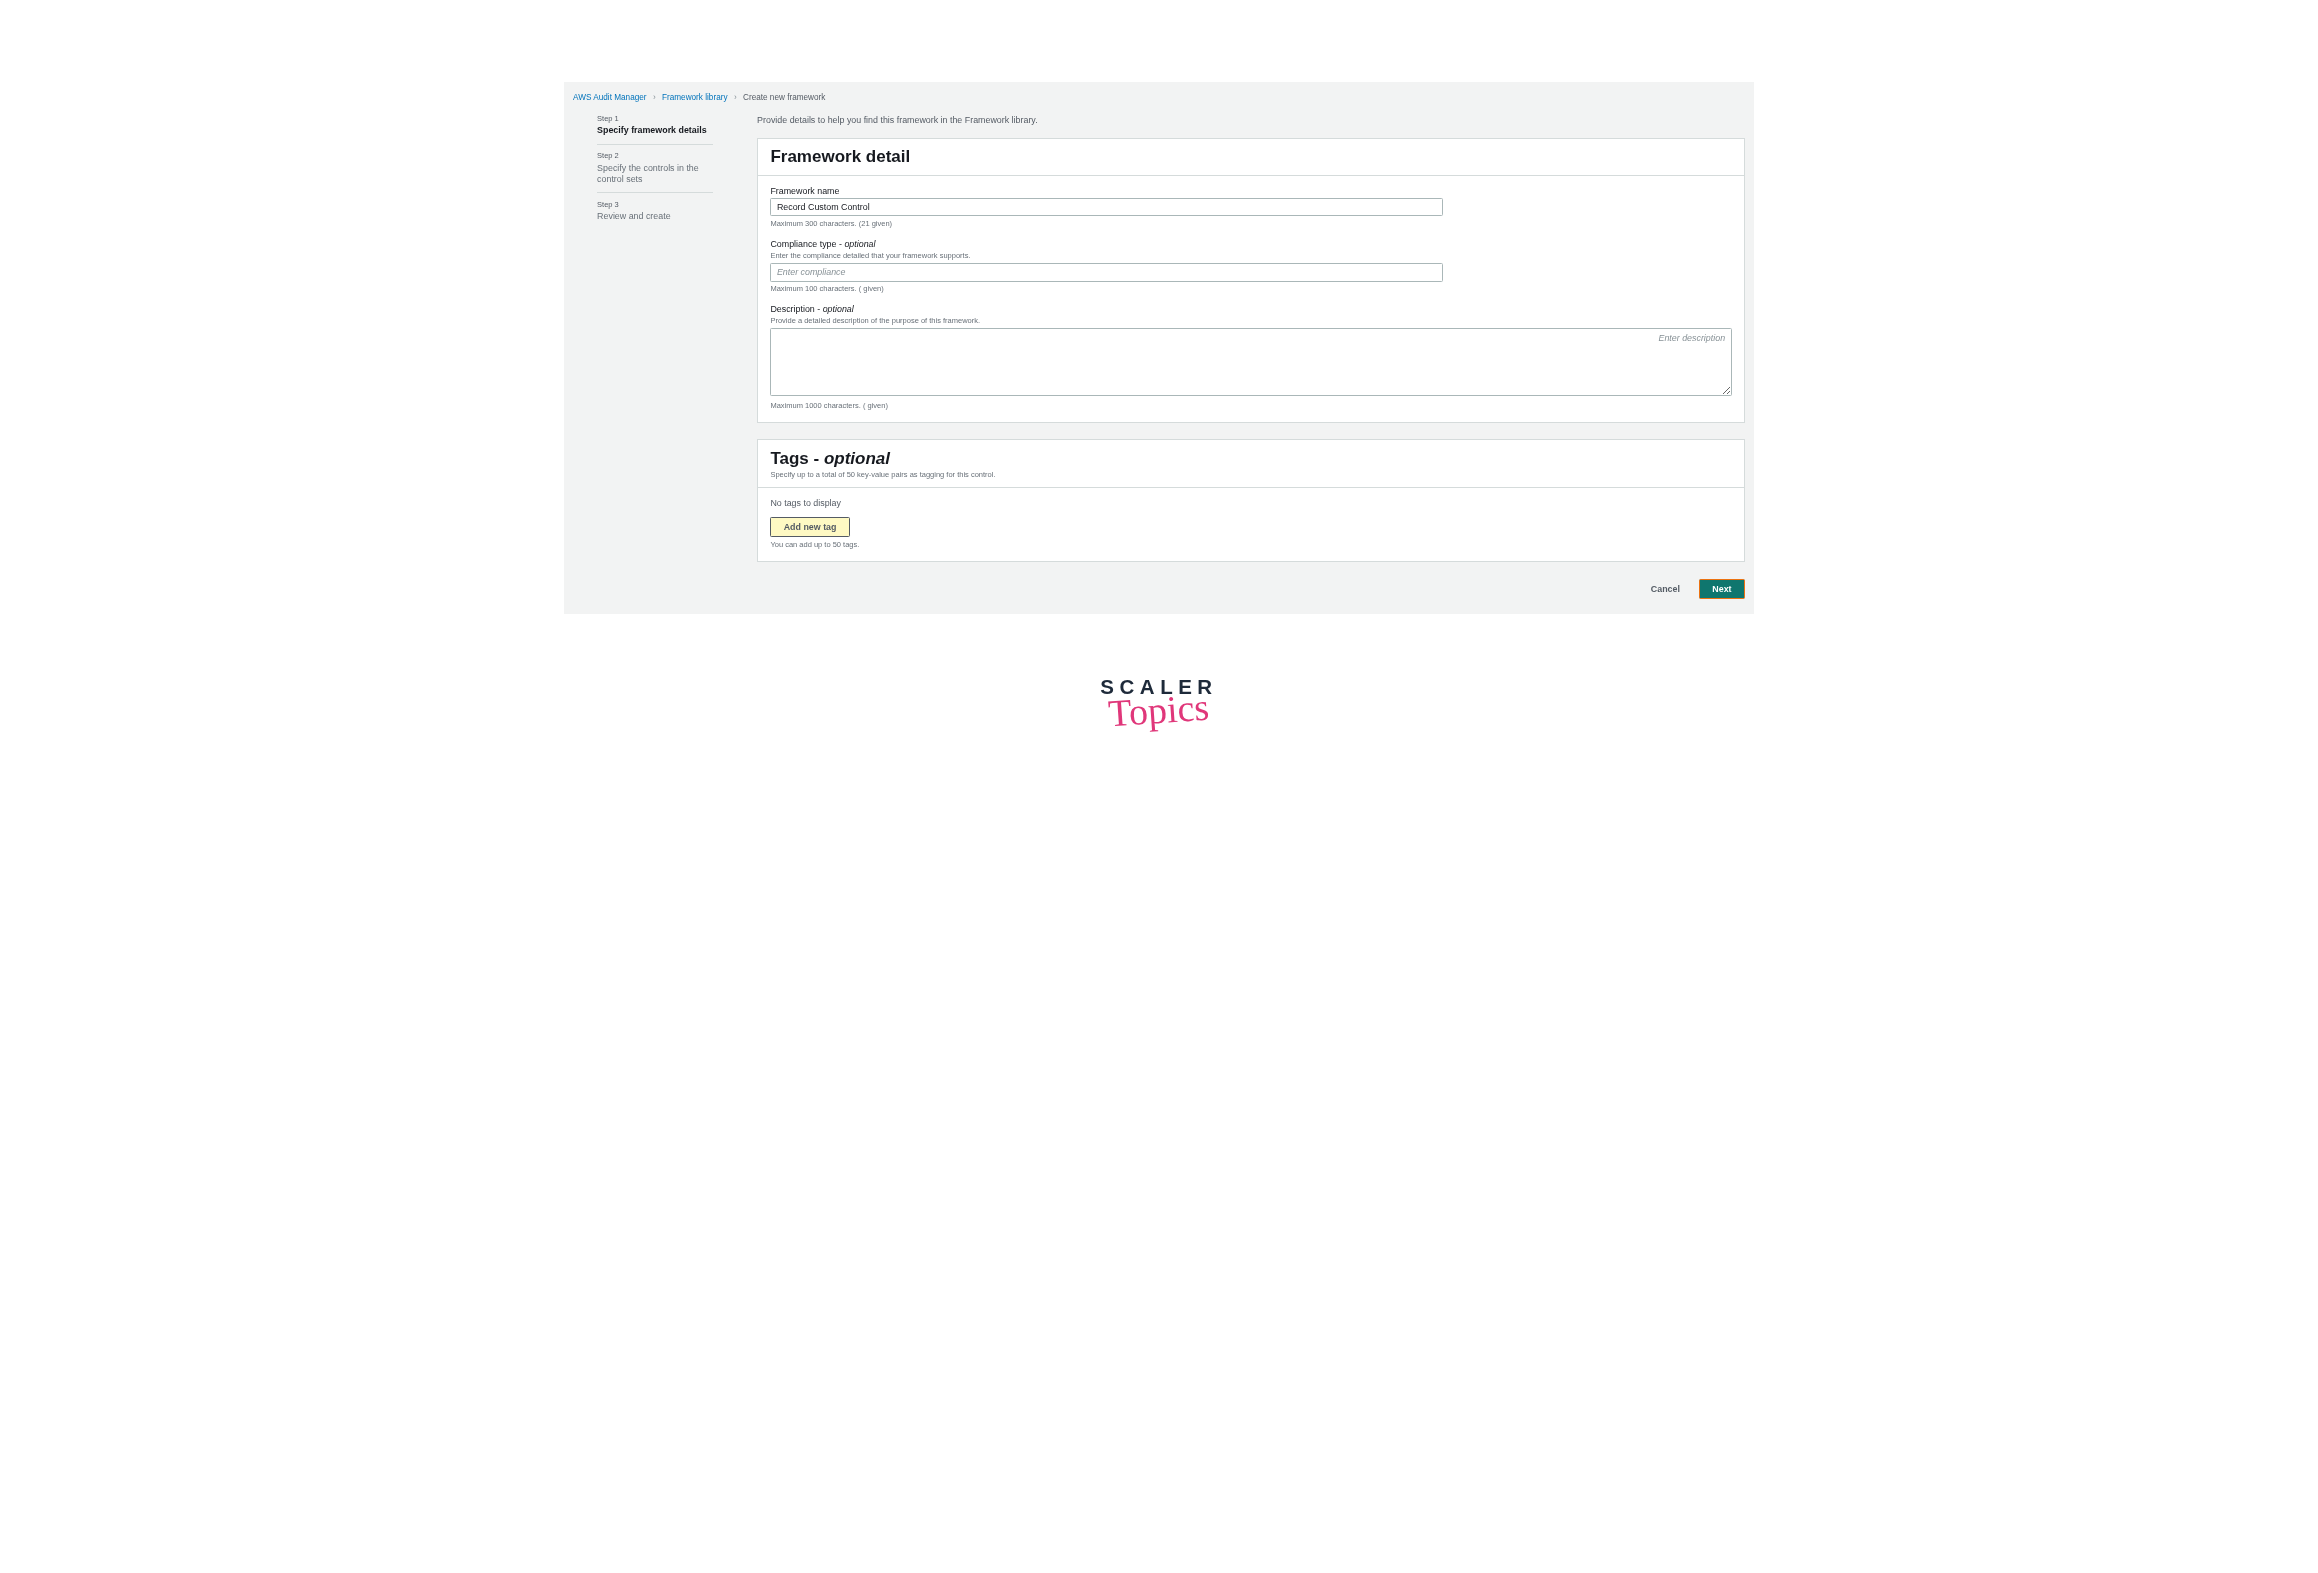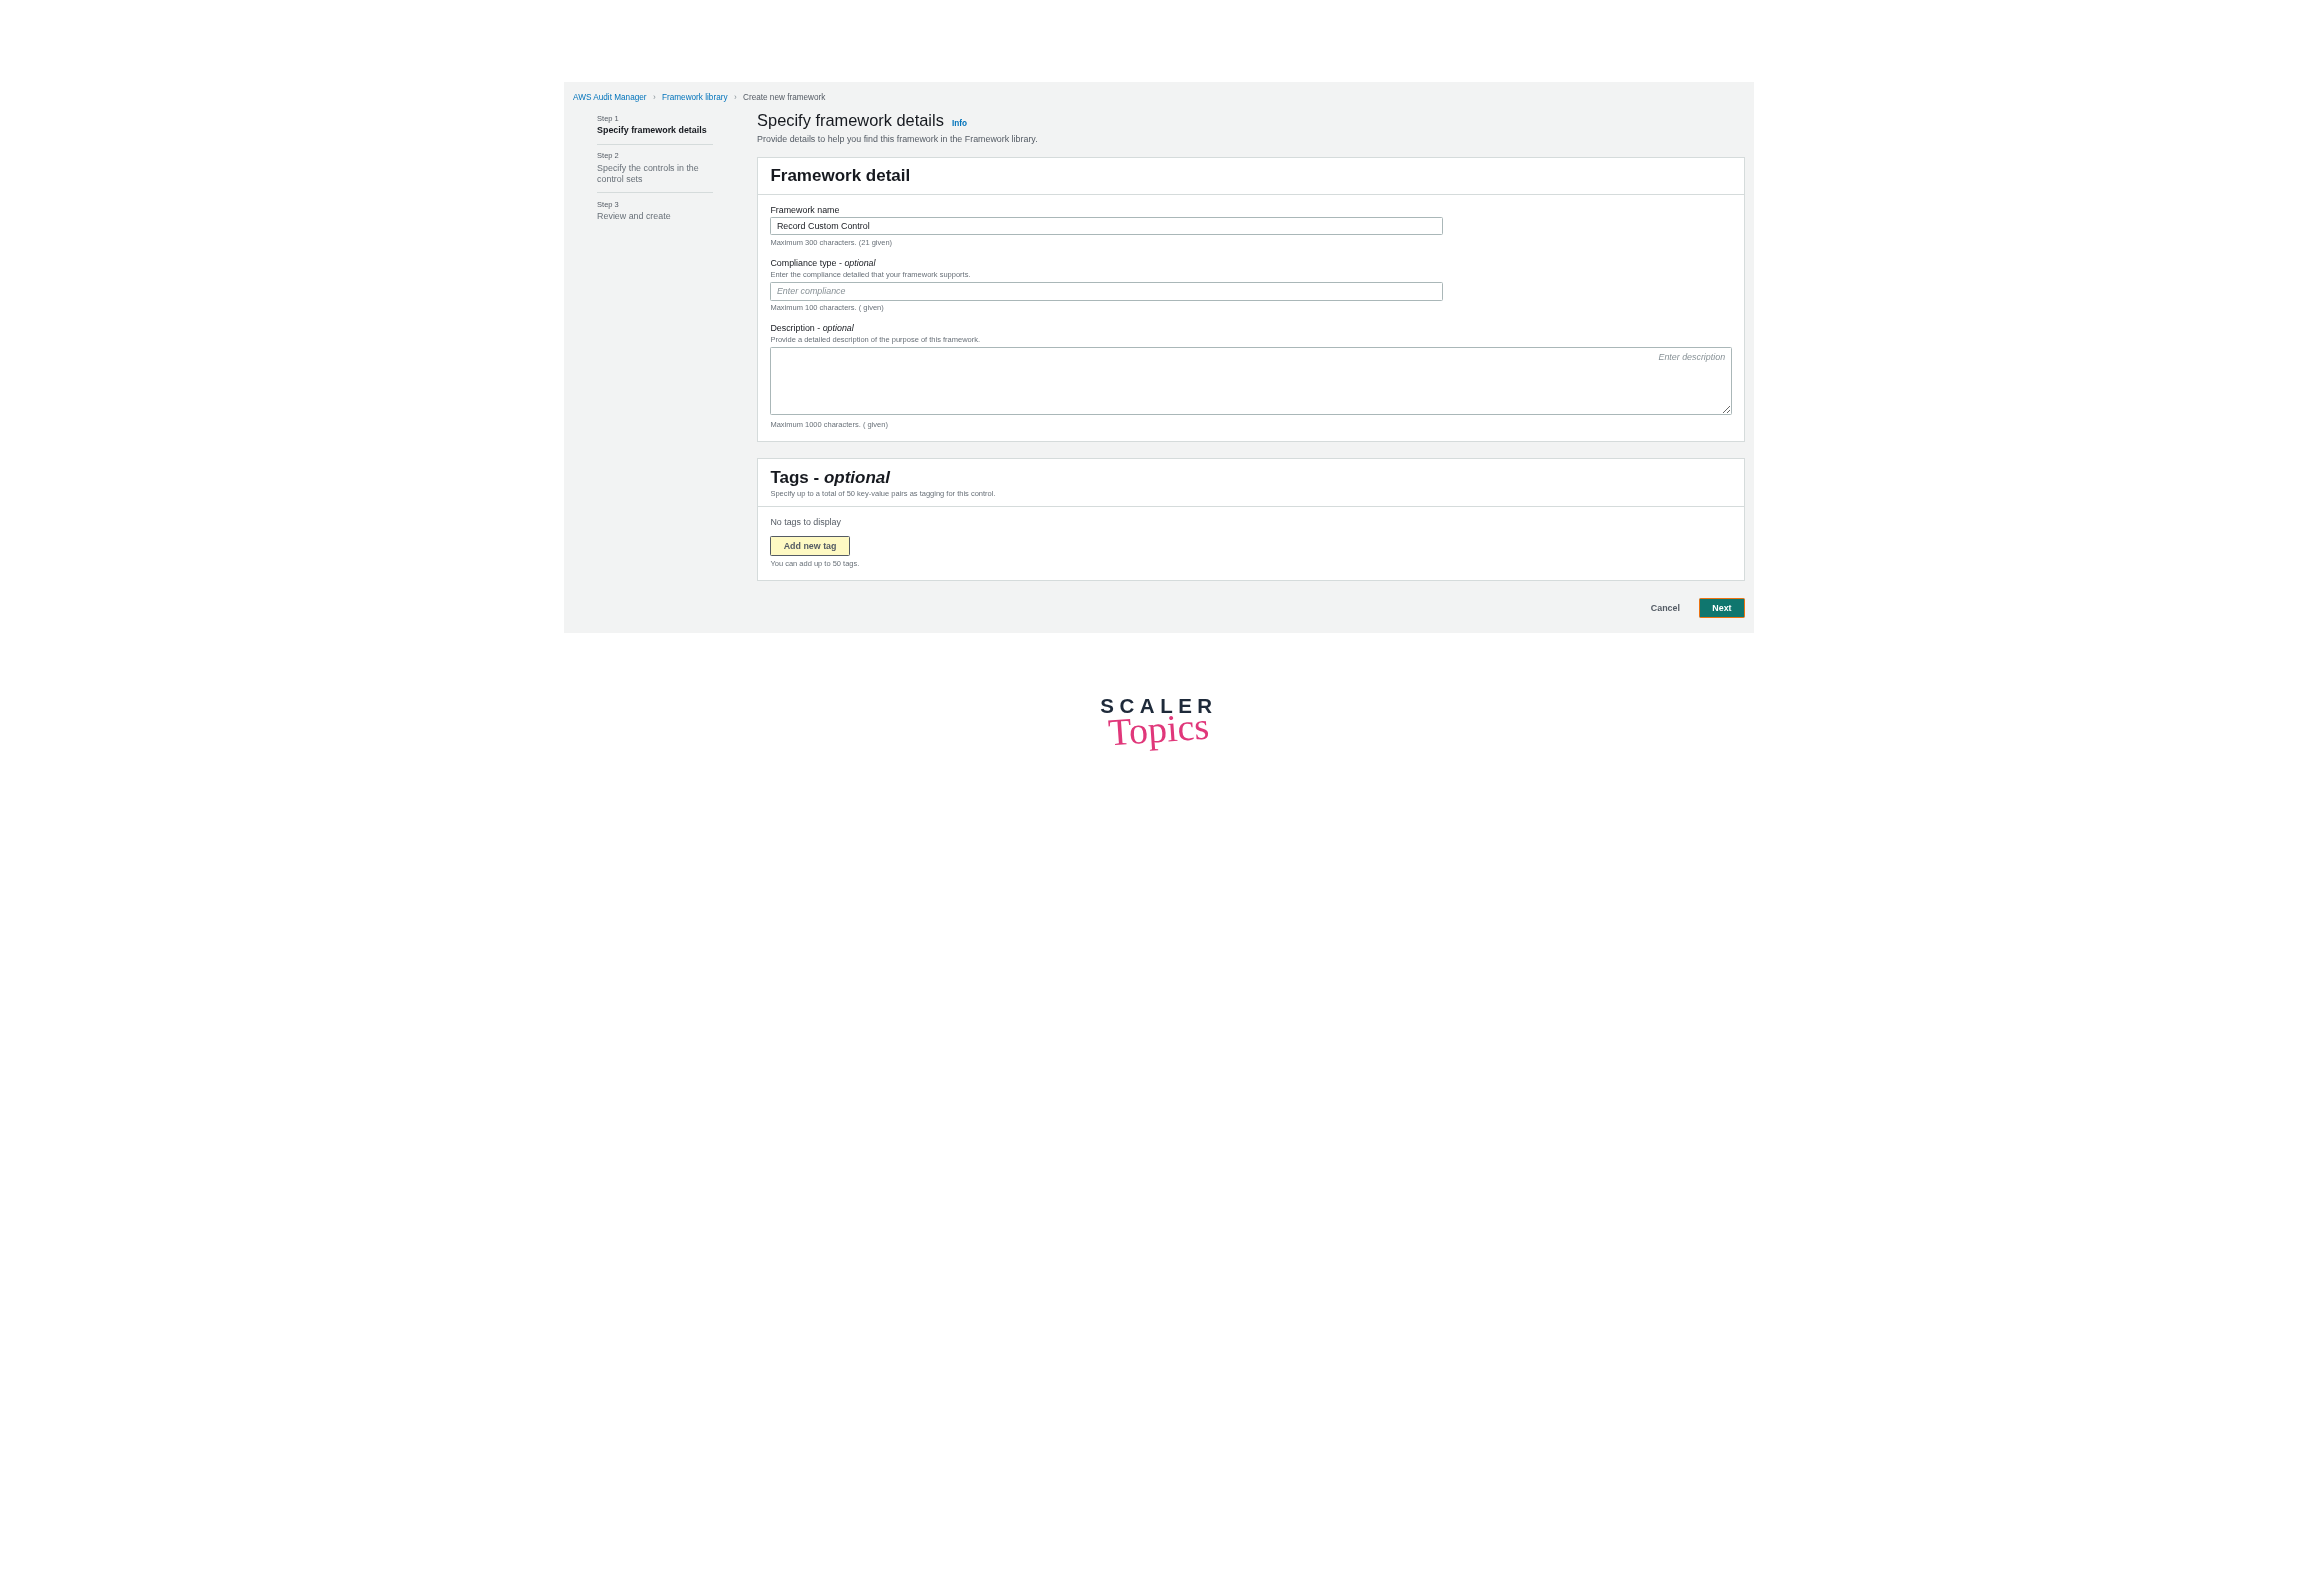--- a/index.html
+++ b/index.html
@@ -301,24 +301,20 @@
           <span class="step-num">Step 2</span>
           <span class="step-title">Specify the controls in the control sets</span>
         </div>
         <div class="step">
           <span class="step-num">Step 3</span>
           <span class="step-title">Review and create</span>
         </div>
       </aside>
 
       <main class="main">
-        <div>
-          <h1>Specify framework details</h1>
-          <a href="#" class="info-link">Info</a>
-        </div>
         <p class="page-subtitle">Provide details to help you find this framework in the Framework library.</p>
 
         <section class="panel">
           <div class="panel-header">
             <h2>Framework detail</h2>
           </div>
           <div class="panel-body">
 
             <div class="field">
               <label class="field-label">Framework name</label>

